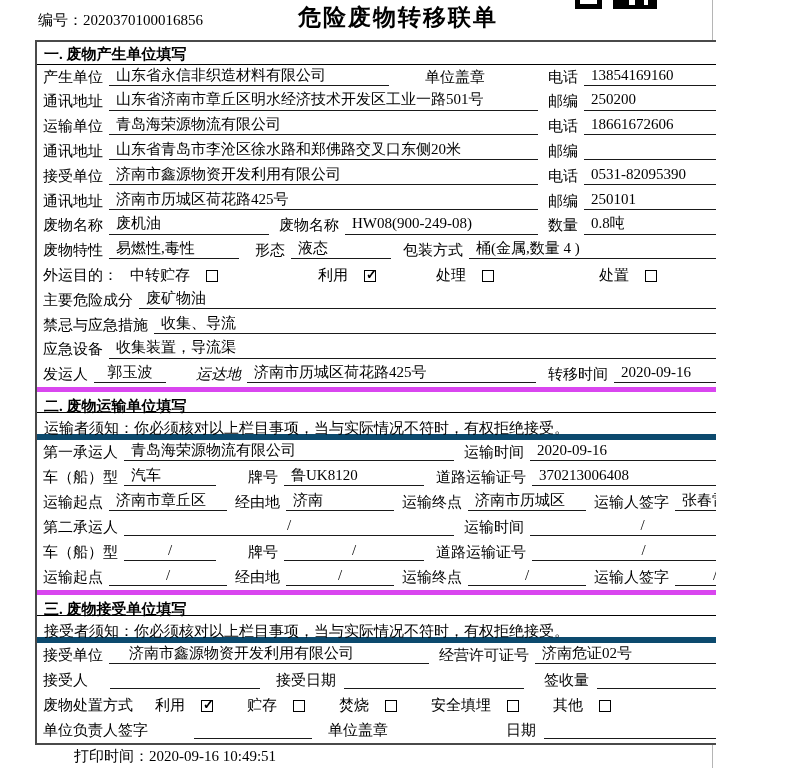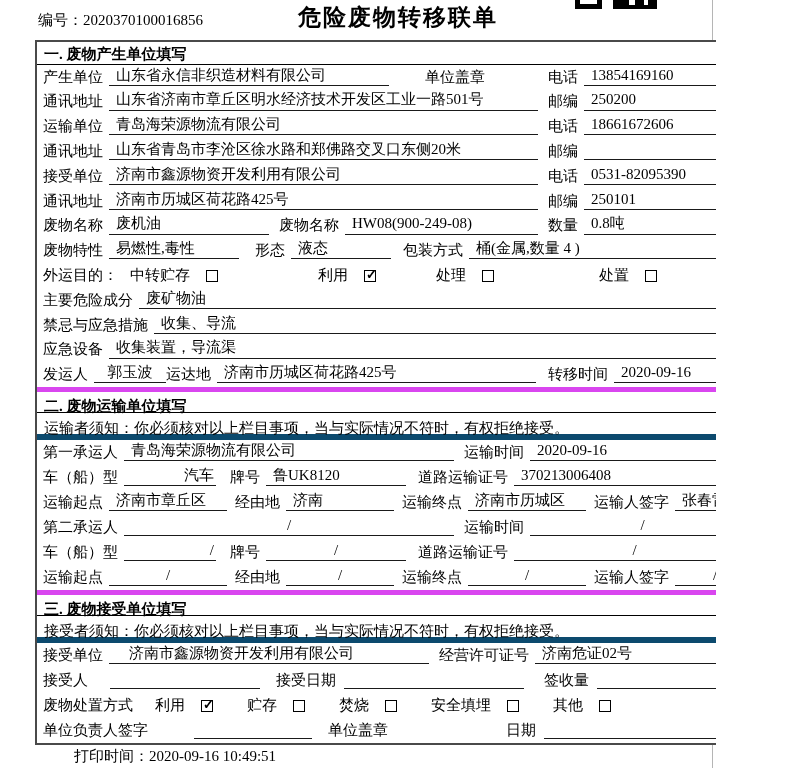--- a/index.html
+++ b/index.html
@@ -25,26 +25,26 @@
   .s23 .r { height:25px; }
   .left  { flex:0 0 505px; display:flex; align-items:flex-end; min-width:0; }
   .right { flex:1 1 auto;  display:flex; align-items:flex-end; min-width:0; }
   .lb { white-space:nowrap; flex:0 0 auto; }
   .v  { border-bottom:1px solid #1a1a1a; white-space:nowrap; padding:0 2px 1px 7px;
         margin-left:6px; min-width:20px; overflow:visible; }
   .vf { flex:1 1 auto; }
   .ctr { text-align:center; padding-left:2px; }
   .pl20 { padding-left:20px; }
 
-  .w72{flex:0 0 72px;}  .w92{flex:0 0 92px;text-align:right;}  .w100{flex:0 0 100px;} .w108{flex:0 0 108px;}
+  .w72{flex:0 0 72px;}  .w92{flex:0 0 92px;}  .w100{flex:0 0 100px;} .w108{flex:0 0 108px;}
   .w118{flex:0 0 118px;} .w130{flex:0 0 130px;} .w140{flex:0 0 140px;} .w150{flex:0 0 150px;}
   .w160{flex:0 0 160px;} .w180{flex:0 0 180px;} .w280{flex:0 0 280px;} .w320{flex:0 0 320px;}
   .w330{flex:0 0 330px;}
-  .ml8{margin-left:8px;} .ml10{margin-left:10px;} .ml12{margin-left:12px;} .ml14{margin-left:14px;}
-  .ml16{margin-left:16px;} .ml20{margin-left:20px;} .ml22{margin-left:22px;} .ml30{}
+  .ml8{margin-left:8px;} .ml10{margin-left:10px;} .ml12{margin-left:12px;} .ml14{margin-left:32px;}
+  .ml16{margin-left:16px;} .ml20{margin-left:20px;} .ml22{margin-left:22px;} .ml30{margin-left:30px;font-style:italic;}
   .ml34{margin-left:34px;} .ml36{margin-left:36px;} .ml46{margin-left:46px;} .ml60{margin-left:60px;}
   .ml100{margin-left:100px;} .ml105{margin-left:105px;} .ml118{margin-left:118px;}
   .mr10{margin-right:10px;} .mr12{margin-right:12px;}
 
   .opt { display:flex; align-items:center; flex:0 0 auto;gap:9px; }
   .cb { width:12px; height:12px; border:1px solid #000; display:inline-block;
         margin-left:7px; position:relative; top:0px; flex:0 0 auto; background:#fff; }
   .cb[data-checked="true"]::before { content:"\2713"; position:absolute; left:1px; top:-3px;
         font-size:13px; font-weight:bold; }
 

